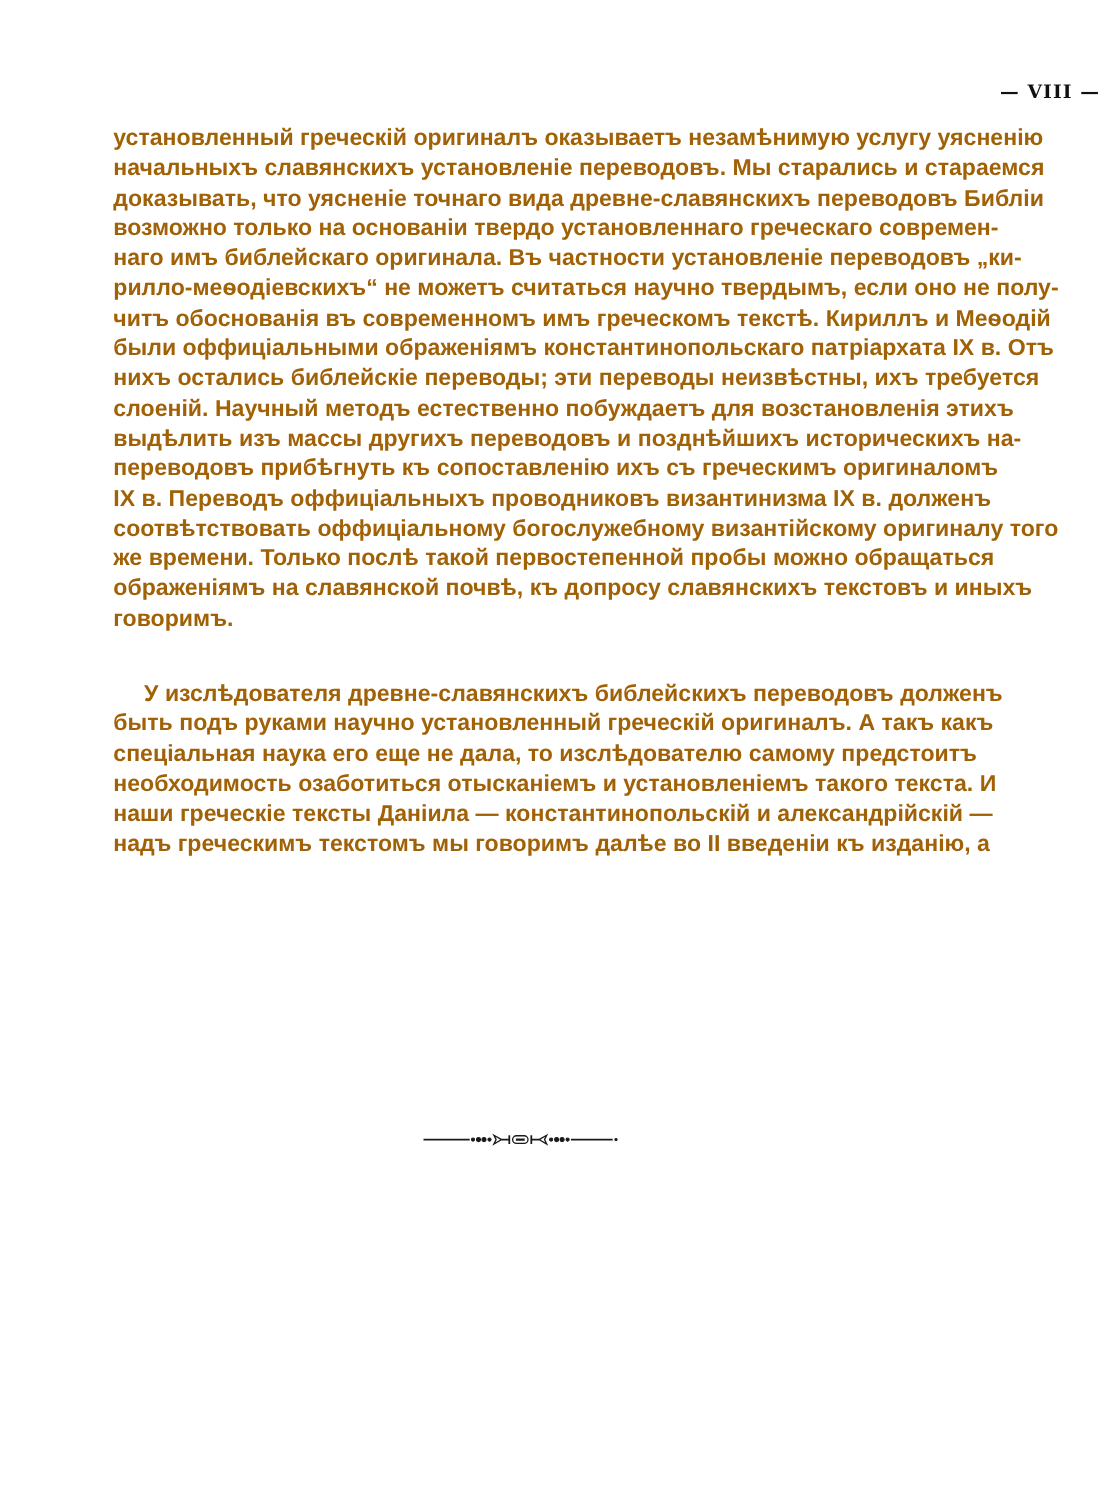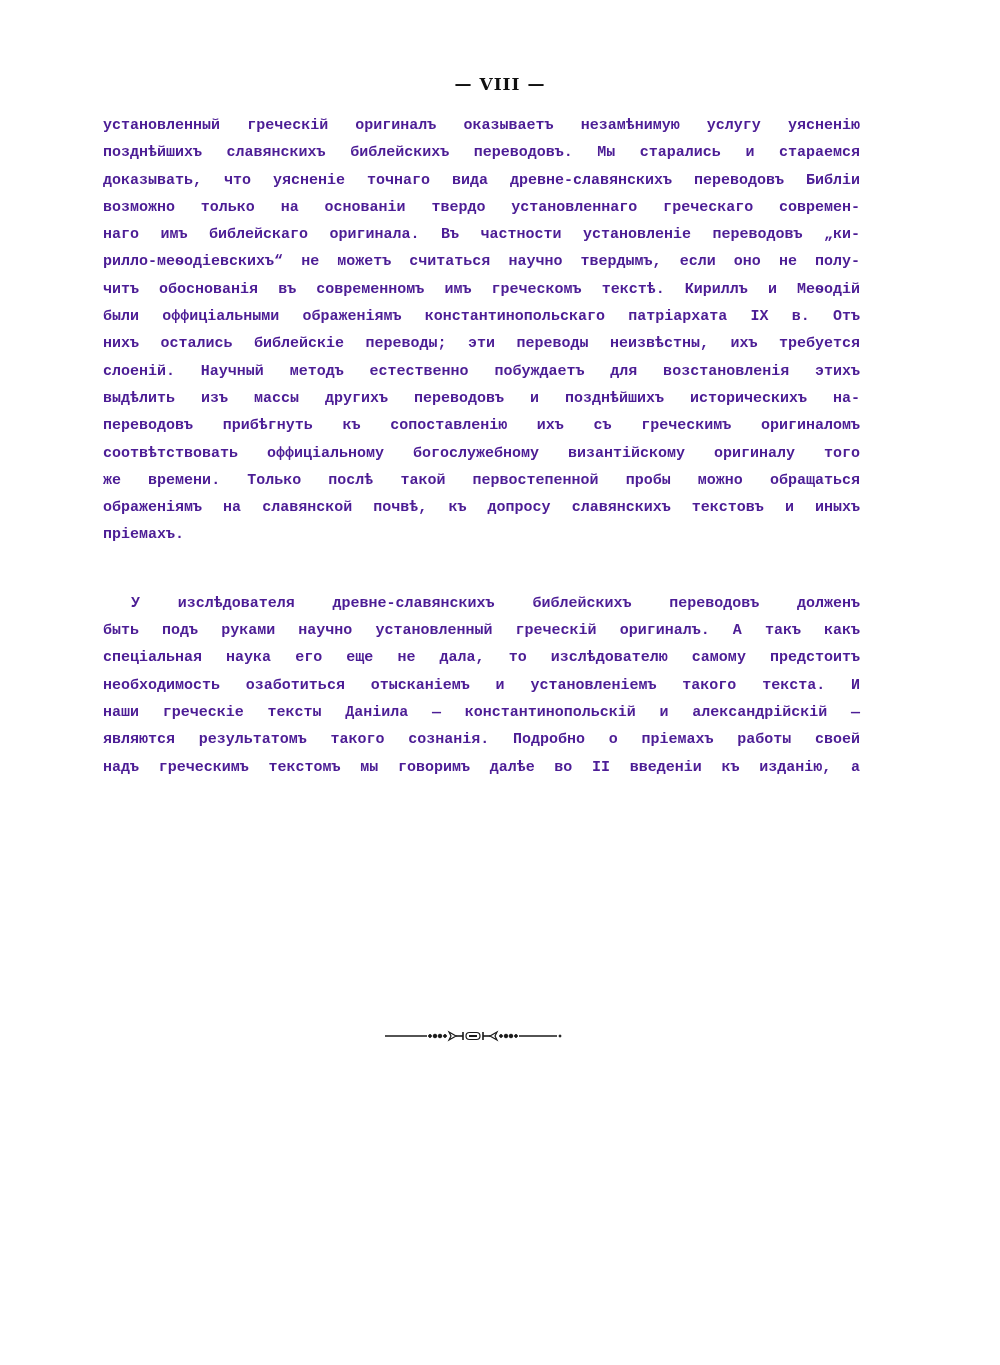--- a/index.html
+++ b/index.html
@@ -1,27 +1,27 @@
 <!DOCTYPE html>
 <html><head>
   <meta charset="utf-8">
   <style>
     html, body { margin: 0; padding: 0; background: #ffffff; }
     body { width: 1000px; height: 1365px; position: relative; overflow: hidden; }
     .page { position: absolute; left: 0; top: 0; width: 1000px; height: 1365px; background: #ffffff; }
     .page-number {
       position: absolute; left: 0; width: 1000px; top: 74px;
-      text-align: center;
+      text-align: right;
       font-family: "DejaVu Serif", serif; font-size: 17px; font-weight: bold; color: #111;
       letter-spacing: 1px;
     }
     .body-text {
       position: absolute; left: 103px; top: 112px; width: 757px;
-      font-family: Liberation Mono, monospace; font-weight: bold; color: #4c1d95;
-      font-size: 15px; line-height: 27.3px;
+      font-family: Liberation Sans, sans-serif; font-weight: bold; color: #a16207;
+      font-size: 21px; line-height: 27.3px;
     }
     .line {
       display: block; white-space: nowrap;
       text-align: justify; text-align-last: justify;
       height: 27.3px; overflow: visible;
     }
     .line.last { text-align-last: left; }
     .line.indent { padding-left: 28px; margin-top: 32px; }
     .para-gap { height: 9px; }
     .ornament {
@@ -30,44 +30,44 @@
   </style>
 </head>
 <body>
 
 <div class="page">
   <div class="page-number">— VIII —</div>
 
   <div class="body-text">
     <div>
       <span class="line">установленный греческій оригиналъ оказываетъ незамѣнимую услугу уясненію</span>
-      <span class="line">позднѣйшихъ славянскихъ библейскихъ переводовъ. Мы старались и стараемся</span>
+      <span class="line">начальныхъ славянскихъ установленіе переводовъ. Мы старались и стараемся</span>
       <span class="line">доказывать, что уясненіе точнаго вида древне-славянскихъ переводовъ Библіи</span>
       <span class="line">возможно только на основаніи твердо установленнаго греческаго современ-</span>
       <span class="line">наго имъ библейскаго оригинала. Въ частности установленіе переводовъ „ки-</span>
       <span class="line">рилло-меѳодіевскихъ“ не можетъ считаться научно твердымъ, если оно не полу-</span>
       <span class="line">читъ обоснованія въ современномъ имъ греческомъ текстѣ. Кириллъ и Меѳодій</span>
       <span class="line">были оффиціальными ображеніямъ константинопольскаго патріархата IX в. Отъ</span>
       <span class="line">нихъ остались библейскіе переводы; эти переводы неизвѣстны, ихъ требуется</span>
       <span class="line">слоеній. Научный методъ естественно побуждаетъ для возстановленія этихъ</span>
       <span class="line">выдѣлить изъ массы другихъ переводовъ и позднѣйшихъ историческихъ на-</span>
       <span class="line">переводовъ прибѣгнуть къ сопоставленію ихъ съ греческимъ оригиналомъ</span>
+      <span class="line">IX в. Переводъ оффиціальныхъ проводниковъ византинизма IX в. долженъ</span>
       <span class="line">соотвѣтствовать оффиціальному богослужебному византійскому оригиналу того</span>
       <span class="line">же времени. Только послѣ такой первостепенной пробы можно обращаться</span>
       <span class="line">ображеніямъ на славянской почвѣ, къ допросу славянскихъ текстовъ и иныхъ</span>
-      <span class="line last">пріемахъ.</span>
+      <span class="line last">говоримъ.</span>
     </div>
     <div class="para-gap"></div>
     <div>
       <span class="line indent">У изслѣдователя древне-славянскихъ библейскихъ переводовъ долженъ</span>
       <span class="line">быть подъ руками научно установленный греческій оригиналъ. А такъ какъ</span>
       <span class="line">спеціальная наука его еще не дала, то изслѣдователю самому предстоитъ</span>
       <span class="line">необходимость озаботиться отысканіемъ и установленіемъ такого текста. И</span>
       <span class="line">наши греческіе тексты Даніила — константинопольскій и александрійскій —</span>
-      <span class="line">являются результатомъ такого сознанія. Подробно о пріемахъ работы своей</span>
       <span class="line">надъ греческимъ текстомъ мы говоримъ далѣе во II введеніи къ изданію, а</span>
     </div>
   </div>
 
   <div class="ornament">
     <svg width="180" height="16" viewBox="0 0 180 16" xmlns="http://www.w3.org/2000/svg">
       <g fill="#1a1a1a" stroke="#1a1a1a">
         <line x1="2" y1="8" x2="44" y2="8" stroke-width="1.6"></line>
         <circle cx="47" cy="8" r="1.4"></circle>
         <circle cx="52" cy="8" r="1.8"></circle>

